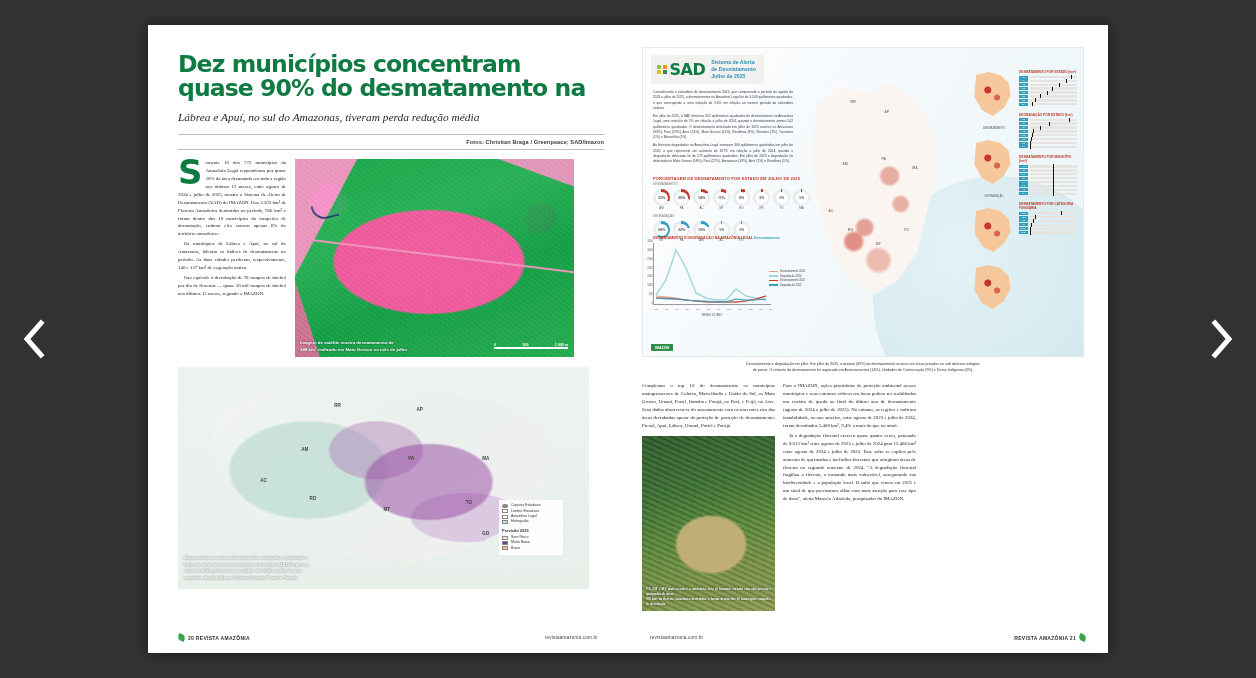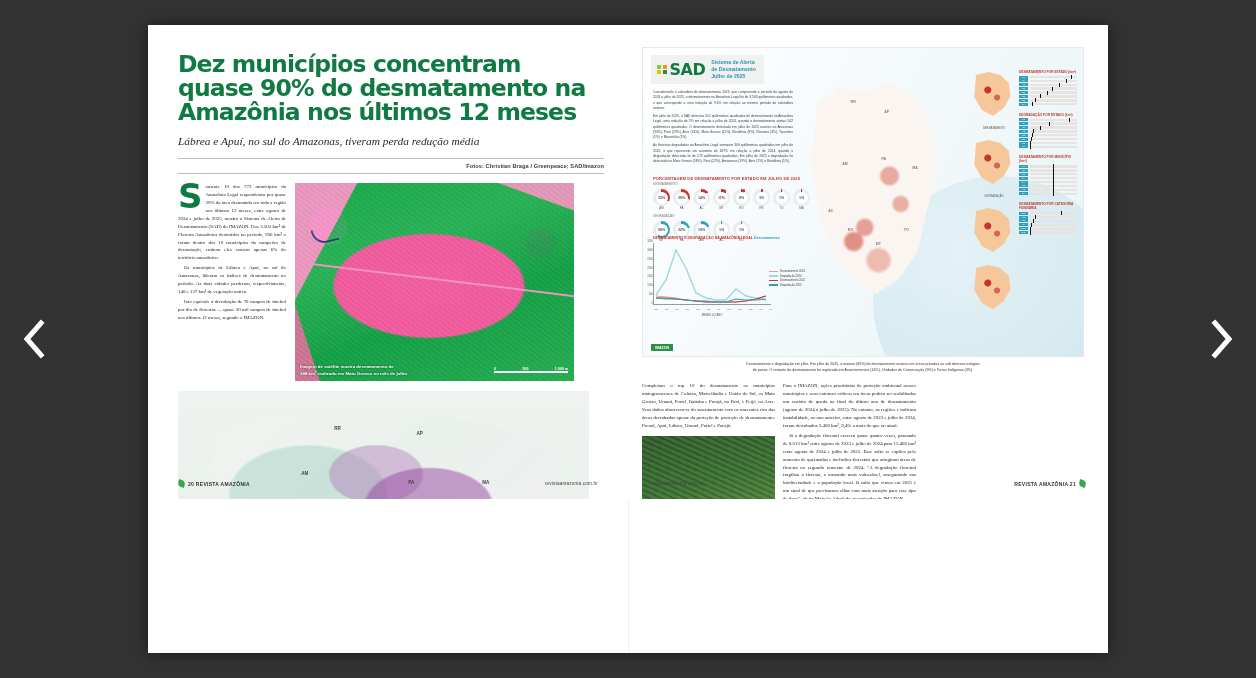--- a/index.html
+++ b/index.html
@@ -22,21 +22,21 @@
   #nav-next { right: 12px; }
 
   
   #spread {
     position: absolute; left: 148px; top: 25px;
     width: 960px; height: 628px;
     background: #ffffff;
     box-shadow: 0 0 14px rgba(0,0,0,.55);
     display: flex;
   }
-  .page { position: relative; width: 480px; height: 474px; background: #fff; overflow: hidden; }
+  .page { position: relative; width: 480px; height: 628px; background: #fff; overflow: hidden; }
   #page-left  { padding: 28px 24px 0 30px; }
   #page-right { padding: 22px 20px 0 14px; }
   .gutter { position:absolute; left:480px; top:0; width:1px; height:628px; background:rgba(0,0,0,.06); }
 
   
   .headline {
     color: #0f7a41; font-weight: 800; font-size: 23.5px; line-height: 1.02;
     letter-spacing: -0.9px; font-family: "DejaVu Sans", sans-serif;
     margin-bottom: 9px;
   }
@@ -278,21 +278,20 @@
     </svg>
   </div>
 
   <div id="spread">
 
     <div class="page" id="page-left">
 
       <div class="headline">
         <span>Dez municípios concentram</span>
         <span>quase 90% do desmatamento na</span>
-        <span>Amazônia nos últimos 12 meses</span>
       </div>
 
       <div class="standfirst">
         <span>Lábrea e Apuí, no sul do Amazonas, tiveram perda redução média</span>
       </div>
 
       <div class="rule"></div>
       <div class="credit">Fotos: Christian Braga / Greenpeace; SAD/Imazon</div>
       <div class="rule2"></div>
 

